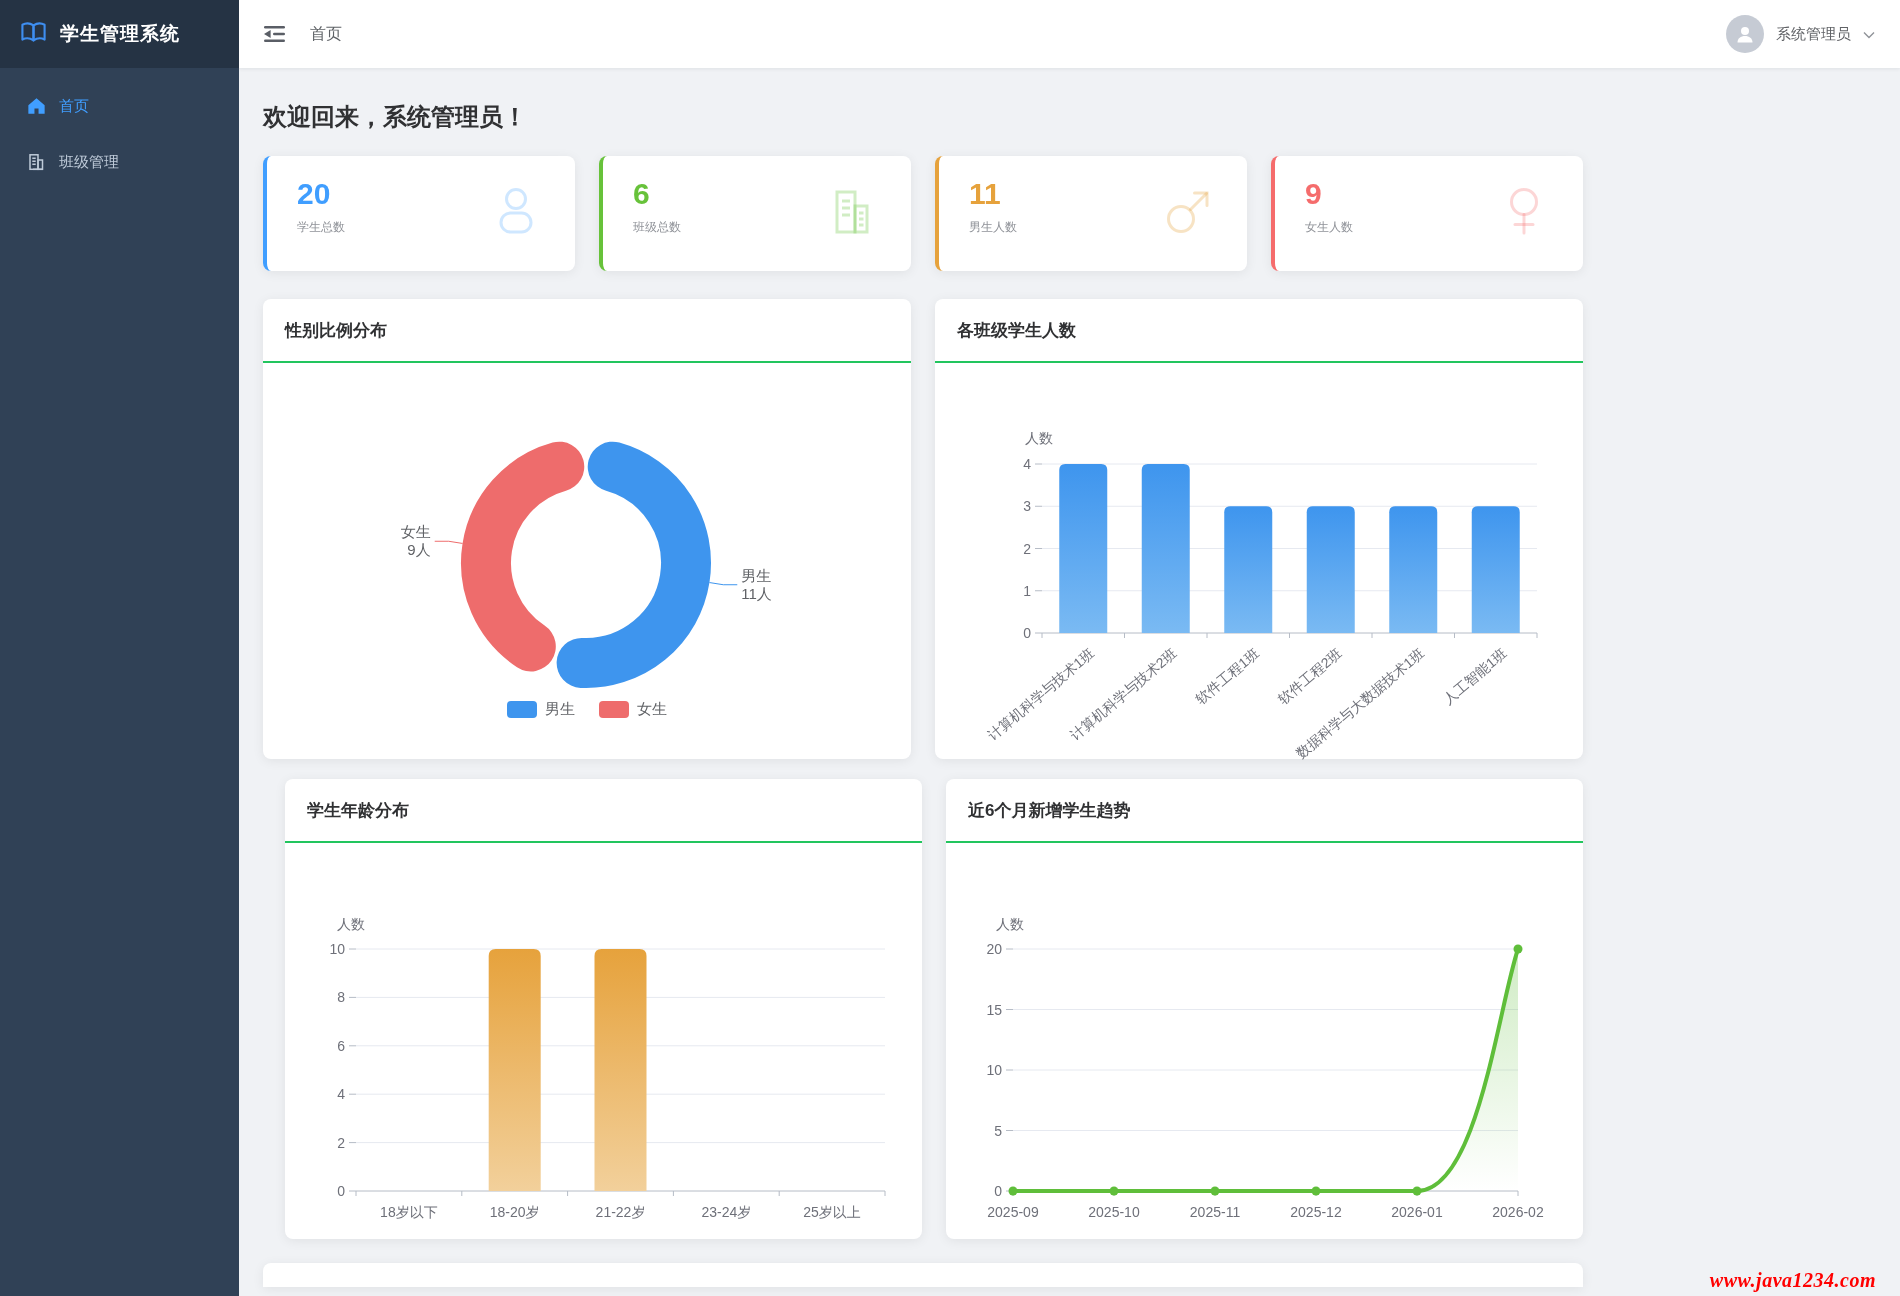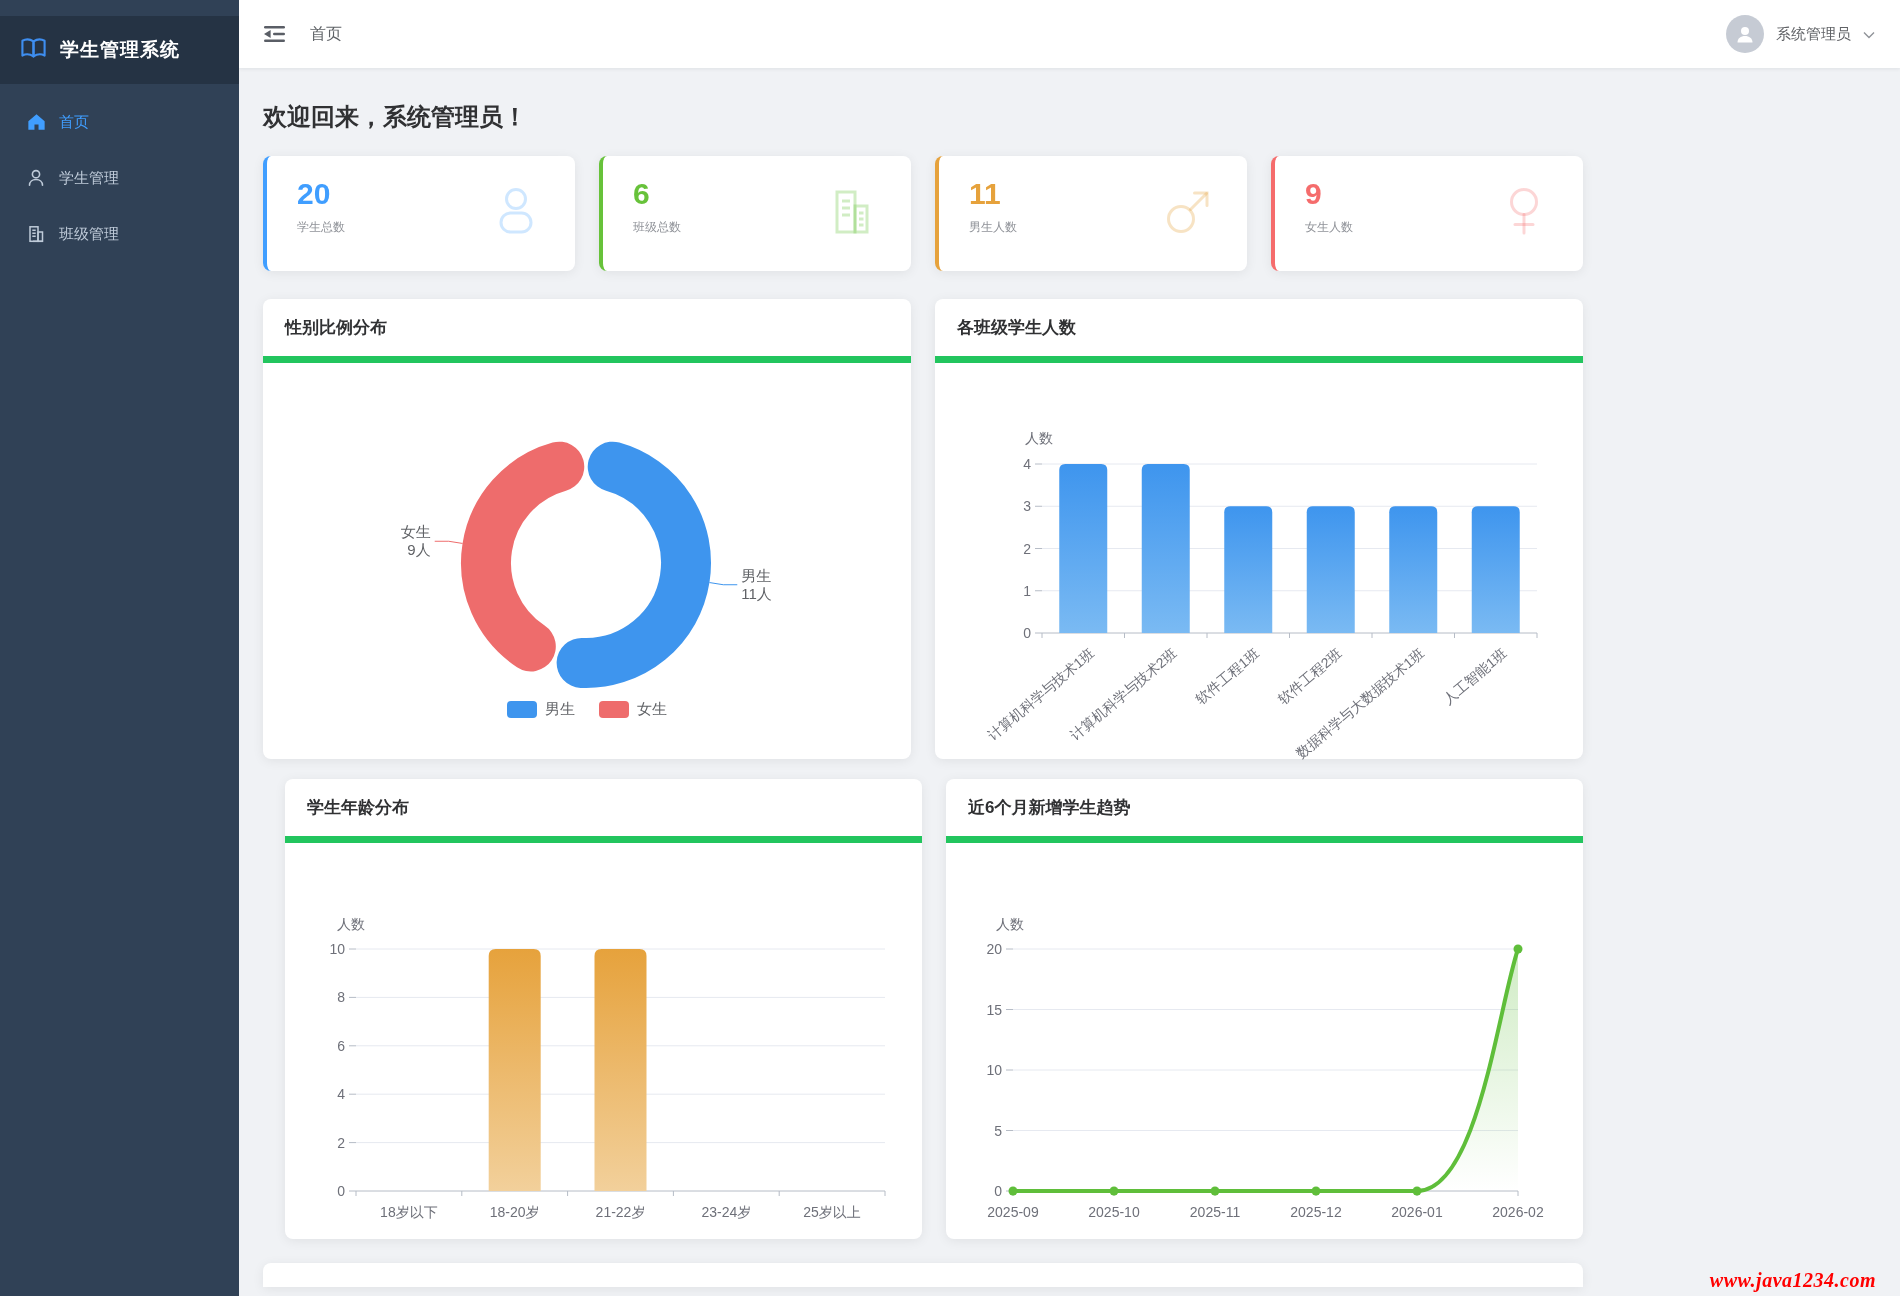--- a/index.html
+++ b/index.html
@@ -4,21 +4,21 @@
 <style>
   * { box-sizing: border-box; }
   html,body { margin:0; padding:0; }
   body {
     width:1900px; height:1296px; overflow:hidden; position:relative;
     background:#f0f2f5; font-family:"Liberation Sans","DejaVu Sans",sans-serif;
     color:#303133;
   }
   
   .sidebar { position:absolute; left:0; top:0; bottom:0; width:239px; background:#304156; z-index:10; }
-  .logo { height:68px; background:#253344; display:flex; align-items:center; padding-left:20px; gap:13px;margin-top:16px; }
+  .logo { height:68px; background:#253344; display:flex; align-items:center; padding-left:20px; gap:13px; }
   .logo-text { color:#fff; font-size:19px; font-weight:bold; letter-spacing:1px; }
   .menu { padding-top:10px; }
   .menu-item { height:56px; display:flex; align-items:center; padding-left:26px; gap:13px;
     color:#bfcbd9; font-size:15px; cursor:pointer; }
   .menu-item.active { color:#409EFF; }
   .menu-item .mi { width:20px; display:flex; justify-content:center; }
   
   .header { position:absolute; left:239px; top:0; right:0; height:68px; background:#fff;
     display:flex; align-items:center; justify-content:space-between; padding:0 25px;
     box-shadow:0 1px 4px rgba(0,21,41,.08); z-index:9; }
@@ -38,21 +38,21 @@
     border-left:4px solid #409EFF; }
   .stat-num { font-size:30px; font-weight:bold; line-height:34px; }
   .stat-label { margin-top:8px; font-size:12px; color:#909399; }
   .stat-icon { position:absolute; right:32px; top:50%; transform:translateY(-50%); }
   .grid { display:flex; gap:24px; }
   .grid.r1 { margin-top:28px; }
   .grid.r2 { margin-top:20px;padding-left:22px; }
   .card { width:648px; height:460px; background:#fff; border-radius:8px;
     box-shadow:0 2px 12px rgba(0,0,0,.07); position:relative; }
   .chart-head { height:64px; display:flex; align-items:center; padding-left:22px;
-    border-bottom:7px solid #22c55e; font-size:17px; font-weight:bold; color:#303133; }
+    border-bottom:2px solid #22c55e; font-size:17px; font-weight:bold; color:#303133; }
   .chart-svg { position:absolute; left:0; top:64px; width:648px; height:396px; overflow:visible;
     font-family:"Liberation Sans","DejaVu Sans",sans-serif; }
   .donut-legend { position:absolute; left:0; right:0; bottom:40px; display:flex;
     justify-content:center; gap:24px; align-items:center; }
   .lg { display:flex; align-items:center; gap:8px; font-size:15px; color:#606266; }
   .sw { width:30px; height:17px; border-radius:4px; background:#ccc; }
   .bottom-sliver { margin-top:24px; width:1320px; height:24px; background:#fff;
     border-radius:8px 8px 0 0; box-shadow:0 2px 12px rgba(0,0,0,.07); }
   .watermark { position:absolute; right:24px; bottom:4px; z-index:20;
     font-family:"Liberation Serif","DejaVu Serif",serif; font-style:italic; font-weight:bold;
@@ -72,29 +72,20 @@
     <span class="logo-text">学生管理系统</span>
   </div>
   <div class="menu">
     <div class="menu-item active">
       <span class="mi">
         <svg width="19" height="18" viewBox="0 0 28 26">
             <path d="M14 1.5 L26 12 V24.5 H17 V16.5 H11 V24.5 H2 V12 Z" fill="#409EFF"></path>
           </svg>
       </span>
       <span>首页</span>
-    </div>
-    <div class="menu-item">
-      <span class="mi">
-        <svg width="18" height="18" viewBox="0 0 18 18" fill="none" stroke="#bfcbd9" stroke-width="1.6">
-          <circle cx="9" cy="5.2" r="3.6"></circle>
-          <path d="M2.5 16.3 c0-3.6 2.9-5.8 6.5-5.8 s6.5 2.2 6.5 5.8" stroke-linecap="round"></path>
-        </svg>
-      </span>
-      <span>学生管理</span>
     </div>
     <div class="menu-item">
       <span class="mi">
         <svg width="18" height="18" viewBox="0 0 18 18" fill="none" stroke="#bfcbd9" stroke-width="1.5">
           <rect x="3" y="1.8" width="8" height="14.5"></rect>
           <path d="M5.3 5.2 h3.4 M5.3 8.2 h3.4 M5.3 11.2 h3.4"></path>
           <rect x="11" y="7" width="4.5" height="9.3"></rect>
           <path d="M6 16.3 h10"></path>
         </svg>
       </span>

